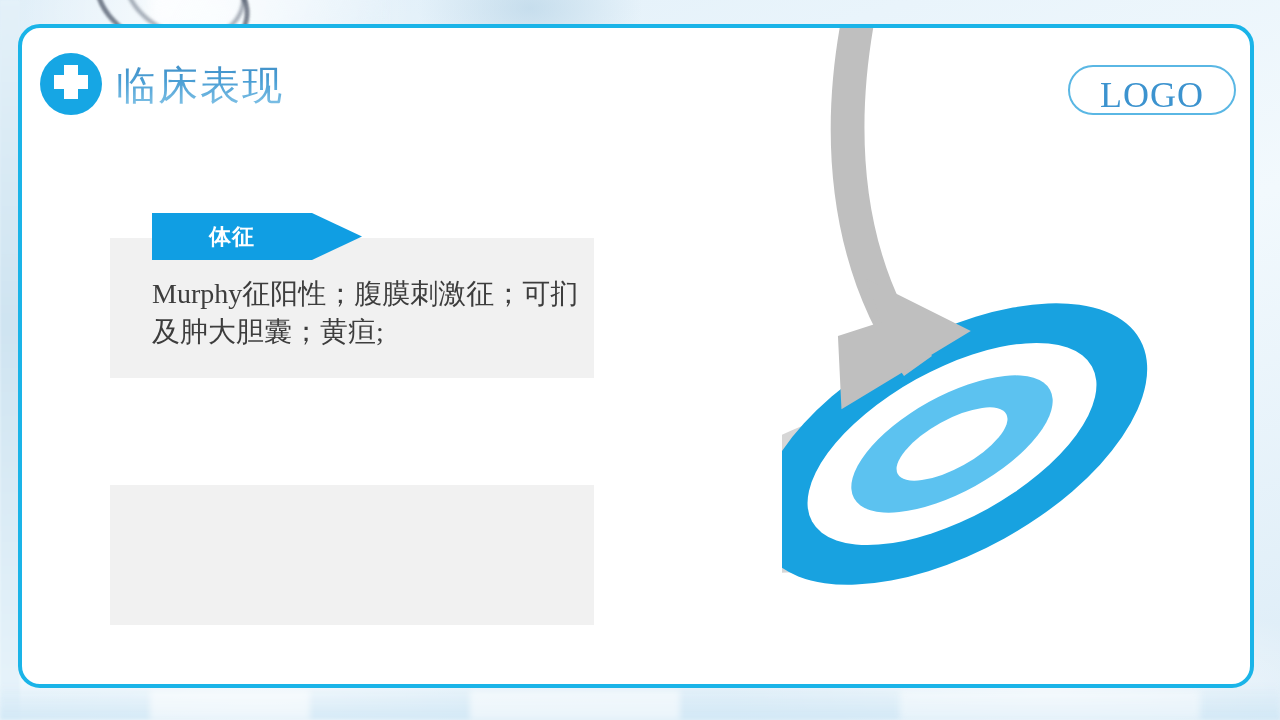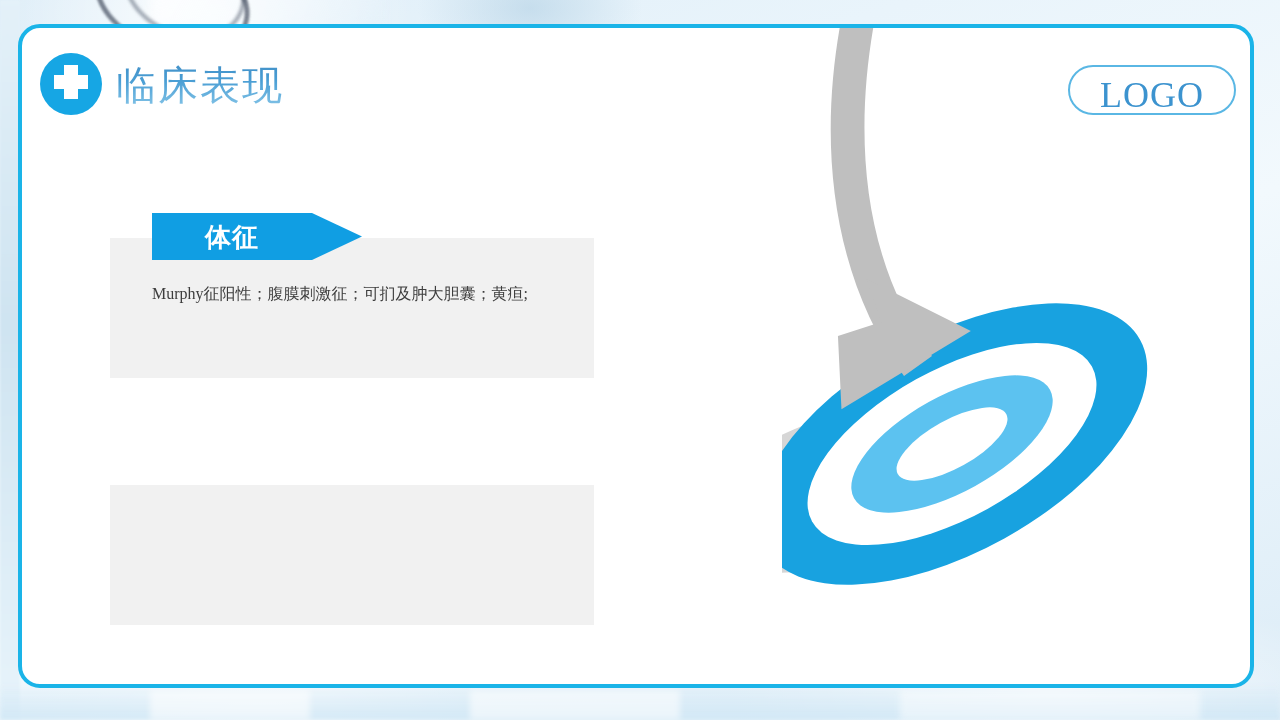--- a/index.html
+++ b/index.html
@@ -163,35 +163,35 @@
     top: 0;
     width: 210px;
     height: 47px;
     background: #109ee3;
     clip-path: polygon(0 0, 160px 0, 210px 50%, 160px 100%, 0 100%);
     display: flex;
     align-items: center;
   }
   .block-banner-label {
     font-family: "DejaVu Sans", "Liberation Sans", sans-serif;
-    font-size: 26px;
+    font-size: 22px;
     font-weight: bold;
     color: #ffffff;
     letter-spacing: 1px;
     width: 160px;
     text-align: center;
     line-height: 1;
   }
   .block-text {
     position: absolute;
     left: 42px;
     top: 62px;
     width: 430px;
     font-family: "Liberation Serif", "DejaVu Serif", serif;
-    font-size: 16px;
+    font-size: 28px;
     line-height: 38px;
     color: #3d3d3d;
   }
 
   #block-signs { left: 88px; top: 185px; width: 500px; height: 200px; }
   #block-exam  { left: 88px; top: 432px; width: 500px; height: 200px; }
 
   
   .graphic {
     position: absolute;

